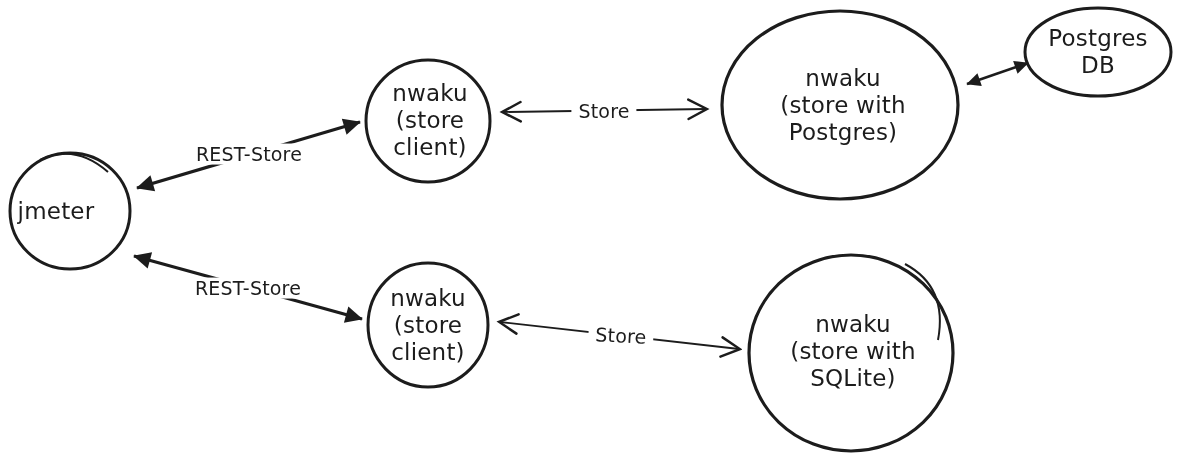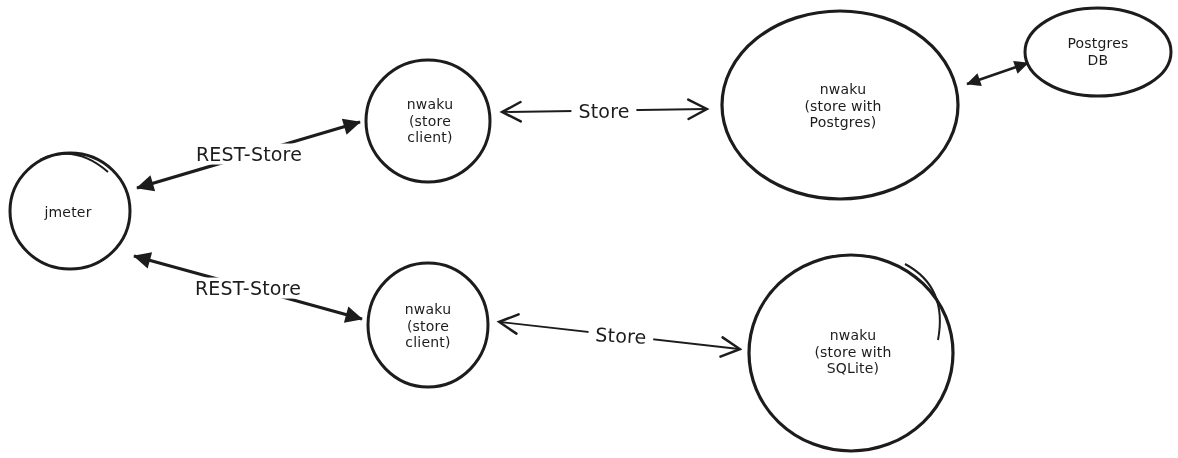--- a/index.html
+++ b/index.html
@@ -18,21 +18,21 @@
   }
   #shapes {
     position: absolute;
     inset: 0;
   }
   .lbl {
     position: absolute;
     transform: translate(-50%, -50%);
     text-align: center;
     white-space: pre-line;
-    font-size: 14px;
+    font-size: 23px;
     line-height: 1.18;
     color: #1c1c1c;
     letter-spacing: 0.2px;
   }
   .edge-lbl {
     background: #ffffff;
     padding: 0 7px;
     font-size: 19px;
     line-height: 1.1;
   }
@@ -71,21 +71,21 @@
 
     <line x1="503" y1="112" x2="706" y2="109" stroke="#1c1c1c" stroke-width="1.9" marker-start="url(#mOpen)" marker-end="url(#mOpen)"></line>
 
     <line x1="134" y1="256" x2="362" y2="319" stroke="#1c1c1c" stroke-width="3.2" marker-start="url(#mSolid)" marker-end="url(#mSolid)"></line>
 
     <line x1="500" y1="322" x2="739" y2="349" stroke="#1c1c1c" stroke-width="1.9" marker-start="url(#mOpen)" marker-end="url(#mOpen)"></line>
 
     <line x1="967" y1="84" x2="1028" y2="63" stroke="#1c1c1c" stroke-width="2.6" marker-start="url(#mSolid)" marker-end="url(#mSolid)"></line>
   </svg>
 
-  <div class="lbl" style="left:68px;  top:212px;text-align:right;">jmeter</div>
+  <div class="lbl" style="left:56px;  top:212px;text-align:right;">jmeter</div>
 
   <div class="lbl" style="left:430px; top:121px;">nwaku
 (store
 client)</div>
 
   <div class="lbl" style="left:843px; top:106px;">nwaku
 (store with
 Postgres)</div>
 
   <div class="lbl" style="left:1098px; top:52px;">Postgres

